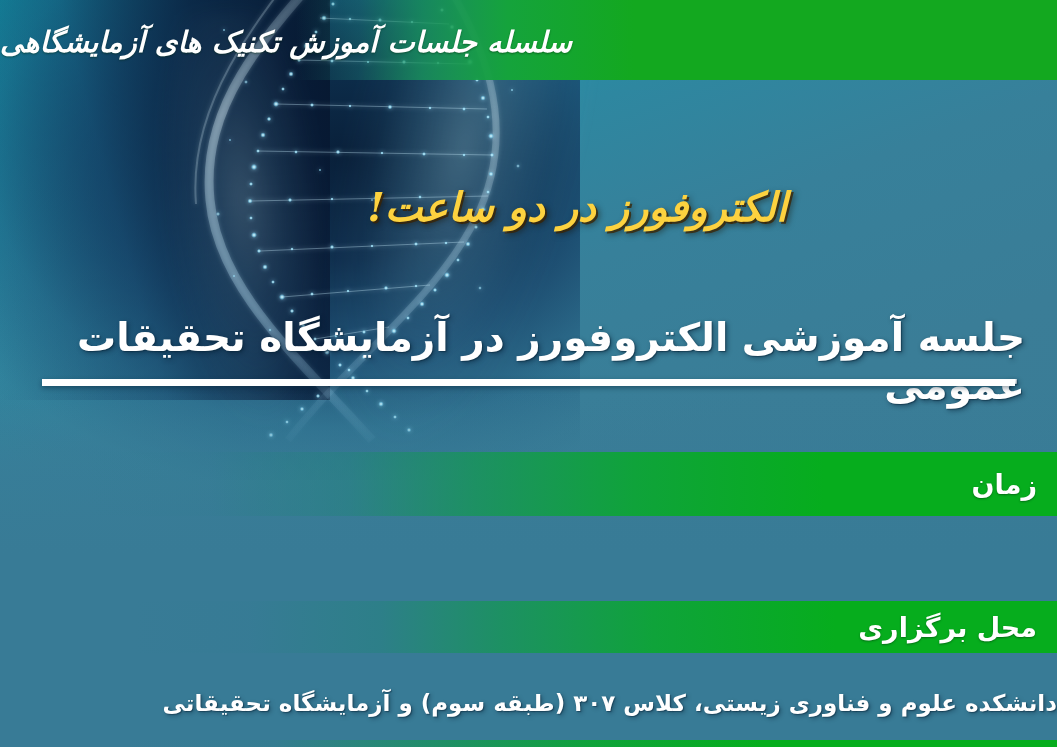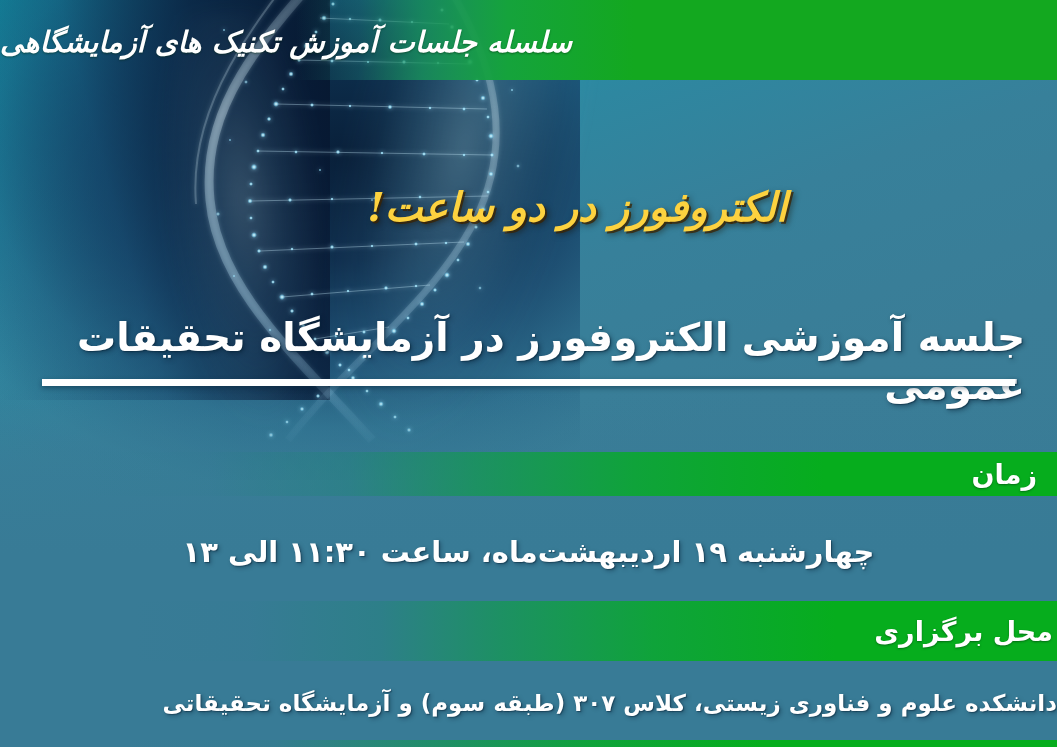--- a/index.html
+++ b/index.html
@@ -133,37 +133,37 @@
       rgba(23, 150, 90, 0.78) 60%,
       rgba(30, 130, 120, 0.35) 66%,
       rgba(40, 120, 140, 0.0) 72%,
       rgba(40, 120, 140, 0.0) 100%);
     justify-content: flex-end;
   }
   .band-time {
     top: 452px;
     right: 0;
     left: 0;
-    height: 44px;
+    height: 64px;
     padding-right: 20px;
     background: linear-gradient(270deg,
       #06ad1d 0%,
       #06ad1d 22%,
       #0fa33a 40%,
       rgba(22, 150, 86, 0.80) 55%,
       rgba(32, 132, 120, 0.45) 67%,
       rgba(44, 124, 140, 0.12) 80%,
       rgba(56, 123, 150, 0.0) 92%);
   }
   .band-venue {
     top: 601px;
     right: 0;
     left: 0;
-    height: 60px;
-    padding-right: 4px;
+    height: 52px;
+    padding-right: 20px;
     background: linear-gradient(270deg,
       #06ad1d 0%,
       #06ad1d 22%,
       #0fa33a 40%,
       rgba(22, 150, 86, 0.80) 55%,
       rgba(32, 132, 120, 0.45) 67%,
       rgba(44, 124, 140, 0.12) 80%,
       rgba(56, 123, 150, 0.0) 92%);
     margin-left: 48px;
   }
@@ -450,21 +450,20 @@
 
   <div class="gold-line">الکتروفورز در دو ساعت!</div>
 
   <h1 class="main-title">جلسه آموزشی الکتروفورز در آزمایشگاه تحقیقات عمومی</h1>
 
   <div class="divider"></div>
 
   <div class="band band-time">
     <span class="band-label">زمان</span>
   </div>
-  <div class="detail detail-time">چهارشنبه ۱۹ اردیبهشت‌ماه،  ساعت ۱۱:۳۰ الی ۱۳</div>
 
   <div class="band band-venue">
     <span class="band-label">محل برگزاری</span>
   </div>
   <div class="detail detail-venue">دانشکده علوم و فناوری زیستی، کلاس ۳۰۷ (طبقه سوم) و آزمایشگاه تحقیقاتی</div>
 
   <div class="band band-footer"></div>
 
 </div>
 

